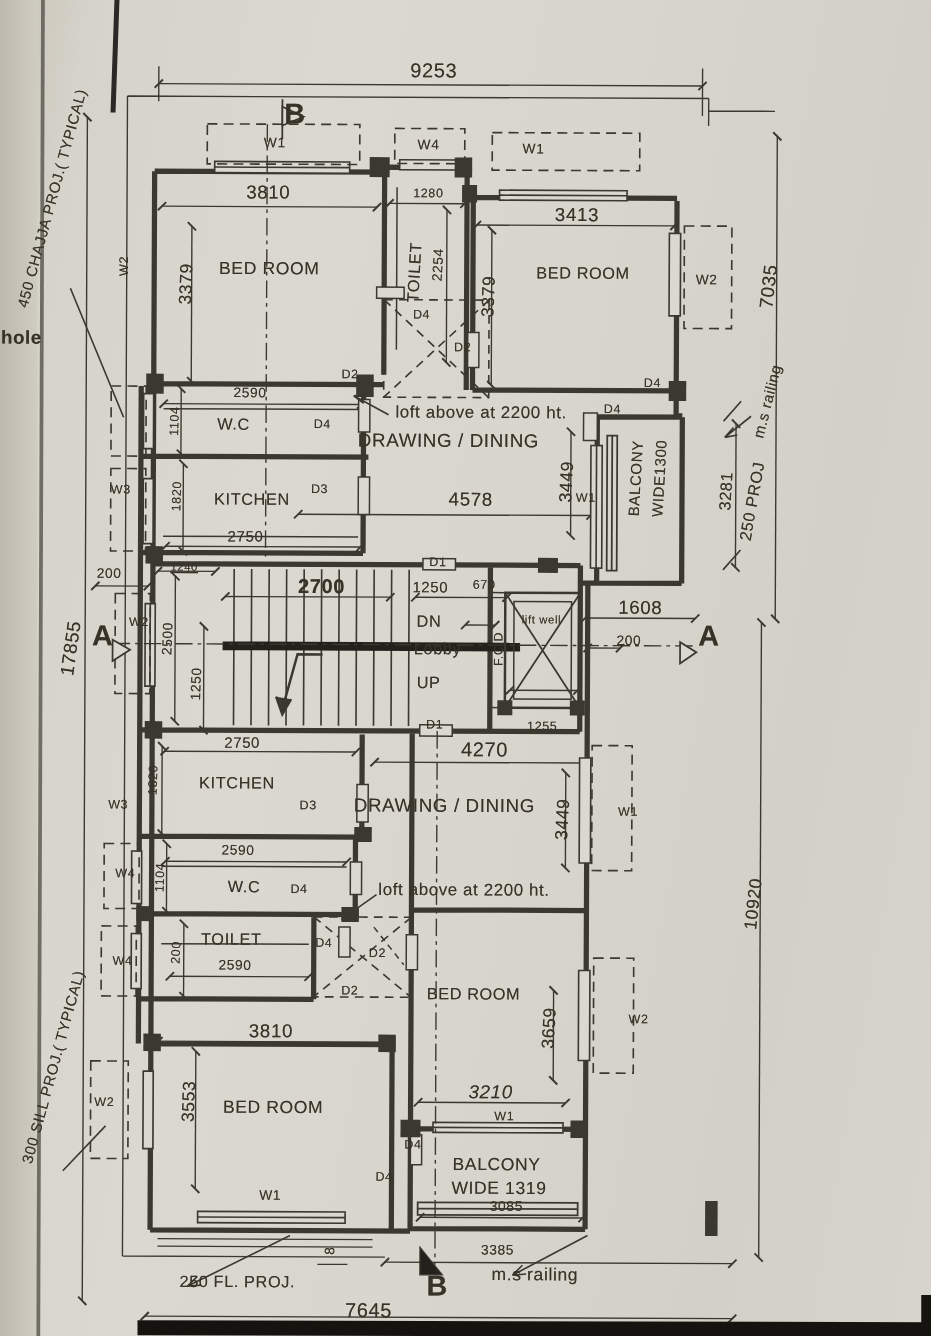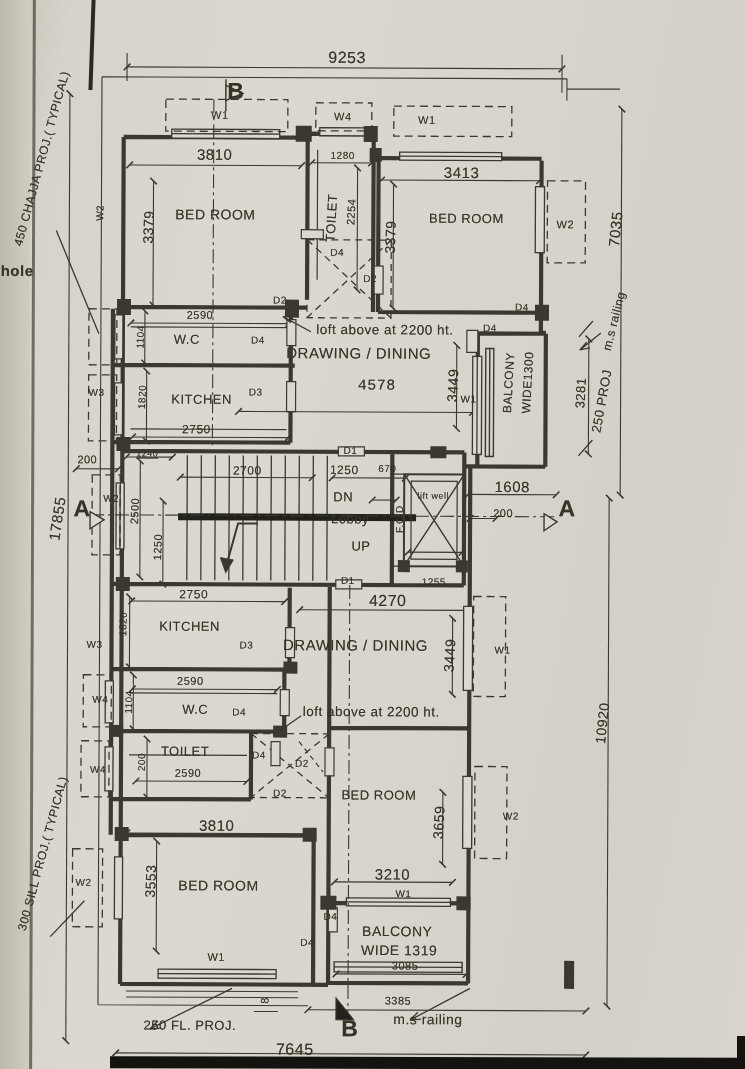--- a/index.html
+++ b/index.html
@@ -280,34 +280,34 @@
         <span class="lbl" style="left: 257px; top: 341px; font-size: 10px; transform: translate(-50%, -50%) rotate(0deg);">D4</span>
         <span class="lbl" style="left: 521px; top: 307px; font-size: 10px; transform: translate(-50%, -50%) rotate(0deg);">D4</span>
         <span class="lbl" style="left: 489px; top: 328px; font-size: 10px; transform: translate(-50%, -50%) rotate(0deg);">D4</span>
         <span class="lbl" style="left: 384px; top: 330px; font-size: 13.5px; transform: translate(-50%, -50%) rotate(0deg);">loft above at 2200 ht.</span>
         <span class="lbl" style="left: 358px; top: 353px; font-size: 15px; transform: translate(-50%, -50%) rotate(0deg);">DRAWING / DINING</span>
         <span class="lbl" style="left: 452px; top: 385px; font-size: 14px; transform: translate(-50%, -50%) rotate(-87deg);">3449</span>
         <span class="lbl" style="left: 96px; top: 394px; font-size: 10px; transform: translate(-50%, -50%) rotate(0deg);">W3</span>
         <span class="lbl" style="left: 142px; top: 398px; font-size: 10px; transform: translate(-50%, -50%) rotate(-88deg);">1820</span>
         <span class="lbl" style="left: 201px; top: 400px; font-size: 13px; transform: translate(-50%, -50%) rotate(0deg);">KITCHEN</span>
         <span class="lbl" style="left: 255px; top: 393px; font-size: 10px; transform: translate(-50%, -50%) rotate(0deg);">D3</span>
-        <span class="lbl" style="left: 376px; top: 386px; font-size: 15px; transform: translate(-50%, -50%) rotate(0deg); font-family: Liberation Mono, monospace;">4578</span>
+        <span class="lbl" style="left: 376px; top: 400px; font-size: 15px; transform: translate(-50%, -50%) rotate(0deg);">4578</span>
         <span class="lbl" style="left: 468px; top: 399px; font-size: 10px; transform: translate(-50%, -50%) rotate(0deg);">W1</span>
         <span class="lbl" style="left: 508px; top: 382px; font-size: 12px; transform: translate(-50%, -50%) rotate(-87deg);">BALCONY</span>
         <span class="lbl" style="left: 527px; top: 382px; font-size: 12px; transform: translate(-50%, -50%) rotate(-87deg);">WIDE1300</span>
         <span class="lbl" style="left: 196px; top: 430px; font-size: 12px; transform: translate(-50%, -50%) rotate(0deg);">2750</span>
         <span class="lbl" style="left: 87px; top: 461px; font-size: 11px; transform: translate(-50%, -50%) rotate(0deg);">200</span>
         <span class="lbl" style="left: 147px; top: 455px; font-size: 9px; transform: translate(-50%, -50%) rotate(0deg); text-decoration: underline;">1240</span>
-        <span class="lbl" style="left: 247px; top: 471px; font-size: 12px; transform: translate(-50%, -50%) rotate(0deg);">2700</span>
+        <span class="lbl" style="left: 257px; top: 471px; font-size: 16px; transform: translate(-50%, -50%) rotate(0deg); font-weight: bold;">2700</span>
         <span class="lbl" style="left: 350px; top: 451px; font-size: 10px; transform: translate(-50%, -50%) rotate(0deg);">D1</span>
         <span class="lbl" style="left: 344px; top: 470px; font-size: 12px; transform: translate(-50%, -50%) rotate(0deg);">1250</span>
         <span class="lbl" style="left: 387px; top: 469px; font-size: 10px; transform: translate(-50%, -50%) rotate(0deg);">670</span>
         <span class="lbl" style="left: 343px; top: 497px; font-size: 13px; transform: translate(-50%, -50%) rotate(0deg);">DN</span>
         <span class="lbl" style="left: 350px; top: 519px; font-size: 13px; transform: translate(-50%, -50%) rotate(0deg);">Lobby</span>
-        <span class="lbl" style="left: 343px; top: 546px; font-size: 13px; transform: translate(-50%, -50%) rotate(0deg); margin-left: 18px;">UP</span>
+        <span class="lbl" style="left: 343px; top: 546px; font-size: 13px; transform: translate(-50%, -50%) rotate(0deg);">UP</span>
         <span class="lbl" style="left: 400px; top: 519px; font-size: 10px; transform: translate(-50%, -50%) rotate(-90deg);">F.C.D</span>
         <span class="lbl" style="left: 433px; top: 496px; font-size: 9px; transform: translate(-50%, -50%) rotate(0deg);">lift well</span>
         <span class="lbl" style="left: 434px; top: 542px; font-size: 10px; transform: translate(-50%, -50%) rotate(0deg); margin-top: 40px;">1255</span>
         <span class="lbl" style="left: 135px; top: 512px; font-size: 11px; transform: translate(-50%, -50%) rotate(-88deg);">2500</span>
         <span class="lbl" style="left: 158px; top: 548px; font-size: 11px; transform: translate(-50%, -50%) rotate(-88deg);">1250</span>
         <span class="lbl" style="left: 82px; top: 510px; font-size: 23px; font-weight: bold; transform: translate(-50%, -50%) rotate(0deg);">A</span>
         <span class="lbl" style="left: 567px; top: 508px; font-size: 23px; font-weight: bold; transform: translate(-50%, -50%) rotate(0deg);">A</span>
         <span class="lbl" style="left: 111px; top: 500px; font-size: 10px; transform: translate(-50%, -50%) rotate(0deg);">W2</span>
         <span class="lbl" style="left: 512px; top: 486px; font-size: 15px; transform: translate(-50%, -50%) rotate(0deg);">1608</span>
         <span class="lbl" style="left: 503px; top: 513px; font-size: 11px; transform: translate(-50%, -50%) rotate(0deg);">200</span>
@@ -335,21 +335,21 @@
         <span class="lbl" style="left: 260px; top: 756px; font-size: 10px; transform: translate(-50%, -50%) rotate(0deg);">D4</span>
         <span class="lbl" style="left: 303px; top: 764px; font-size: 10px; transform: translate(-50%, -50%) rotate(0deg);">D2</span>
         <span class="lbl" style="left: 281px; top: 794px; font-size: 10px; transform: translate(-50%, -50%) rotate(0deg);">D2</span>
         <span class="lbl" style="left: 380px; top: 795px; font-size: 13px; transform: translate(-50%, -50%) rotate(0deg);">BED ROOM</span>
         <span class="lbl" style="left: 440px; top: 822px; font-size: 14px; transform: translate(-50%, -50%) rotate(-87deg);">3659</span>
         <span class="lbl" style="left: 512px; top: 816px; font-size: 10px; transform: translate(-50%, -50%) rotate(0deg);">W2</span>
         <span class="lbl" style="left: 218px; top: 826px; font-size: 15px; transform: translate(-50%, -50%) rotate(0deg);">3810</span>
         <span class="lbl" style="left: 152px; top: 882px; font-size: 14px; transform: translate(-50%, -50%) rotate(-88deg);">3553</span>
         <span class="lbl" style="left: 220px; top: 886px; font-size: 14px; transform: translate(-50%, -50%) rotate(0deg);">BED ROOM</span>
         <span class="lbl" style="left: 85px; top: 884px; font-size: 10px; transform: translate(-50%, -50%) rotate(0deg);">W2</span>
-        <span class="lbl" style="left: 394px; top: 874px; font-size: 15px; transform: translate(-50%, -50%) rotate(0deg);">3210</span>
+        <span class="lbl" style="left: 394px; top: 874px; font-size: 15px; transform: translate(-50%, -50%) rotate(0deg); font-style: italic;">3210</span>
         <span class="lbl" style="left: 405px; top: 894px; font-size: 10px; transform: translate(-50%, -50%) rotate(0deg);">W1</span>
         <span class="lbl" style="left: 332px; top: 917px; font-size: 10px; transform: translate(-50%, -50%) rotate(0deg);">D4</span>
         <span class="lbl" style="left: 309px; top: 943px; font-size: 10px; transform: translate(-50%, -50%) rotate(0deg);">D4</span>
         <span class="lbl" style="left: 218px; top: 958px; font-size: 11px; transform: translate(-50%, -50%) rotate(0deg);">W1</span>
         <span class="lbl" style="left: 399px; top: 931px; font-size: 14px; transform: translate(-50%, -50%) rotate(0deg);">BALCONY</span>
         <span class="lbl" style="left: 401px; top: 950px; font-size: 14px; transform: translate(-50%, -50%) rotate(0deg);">WIDE 1319</span>
         <span class="lbl" style="left: 407px; top: 966px; font-size: 11px; transform: translate(-50%, -50%) rotate(0deg);">3085</span>
         <span class="lbl" style="left: 400px; top: 1001px; font-size: 11px; transform: translate(-50%, -50%) rotate(0deg);">3385</span>
         <span class="lbl" style="left: 430px; top: 1019px; font-size: 14px; transform: translate(-50%, -50%) rotate(0deg);">m.s railing</span>
         <span class="lbl" style="left: 352px; top: 1029px; font-size: 23px; font-weight: bold; transform: translate(-50%, -50%) rotate(0deg);">B</span>

